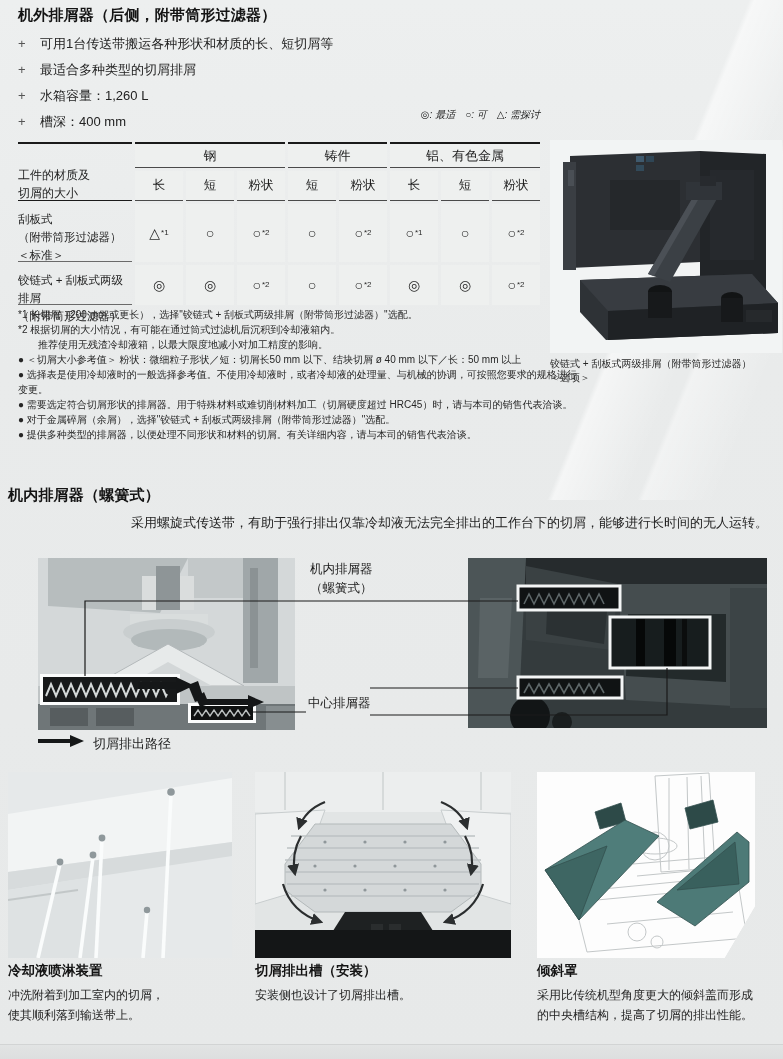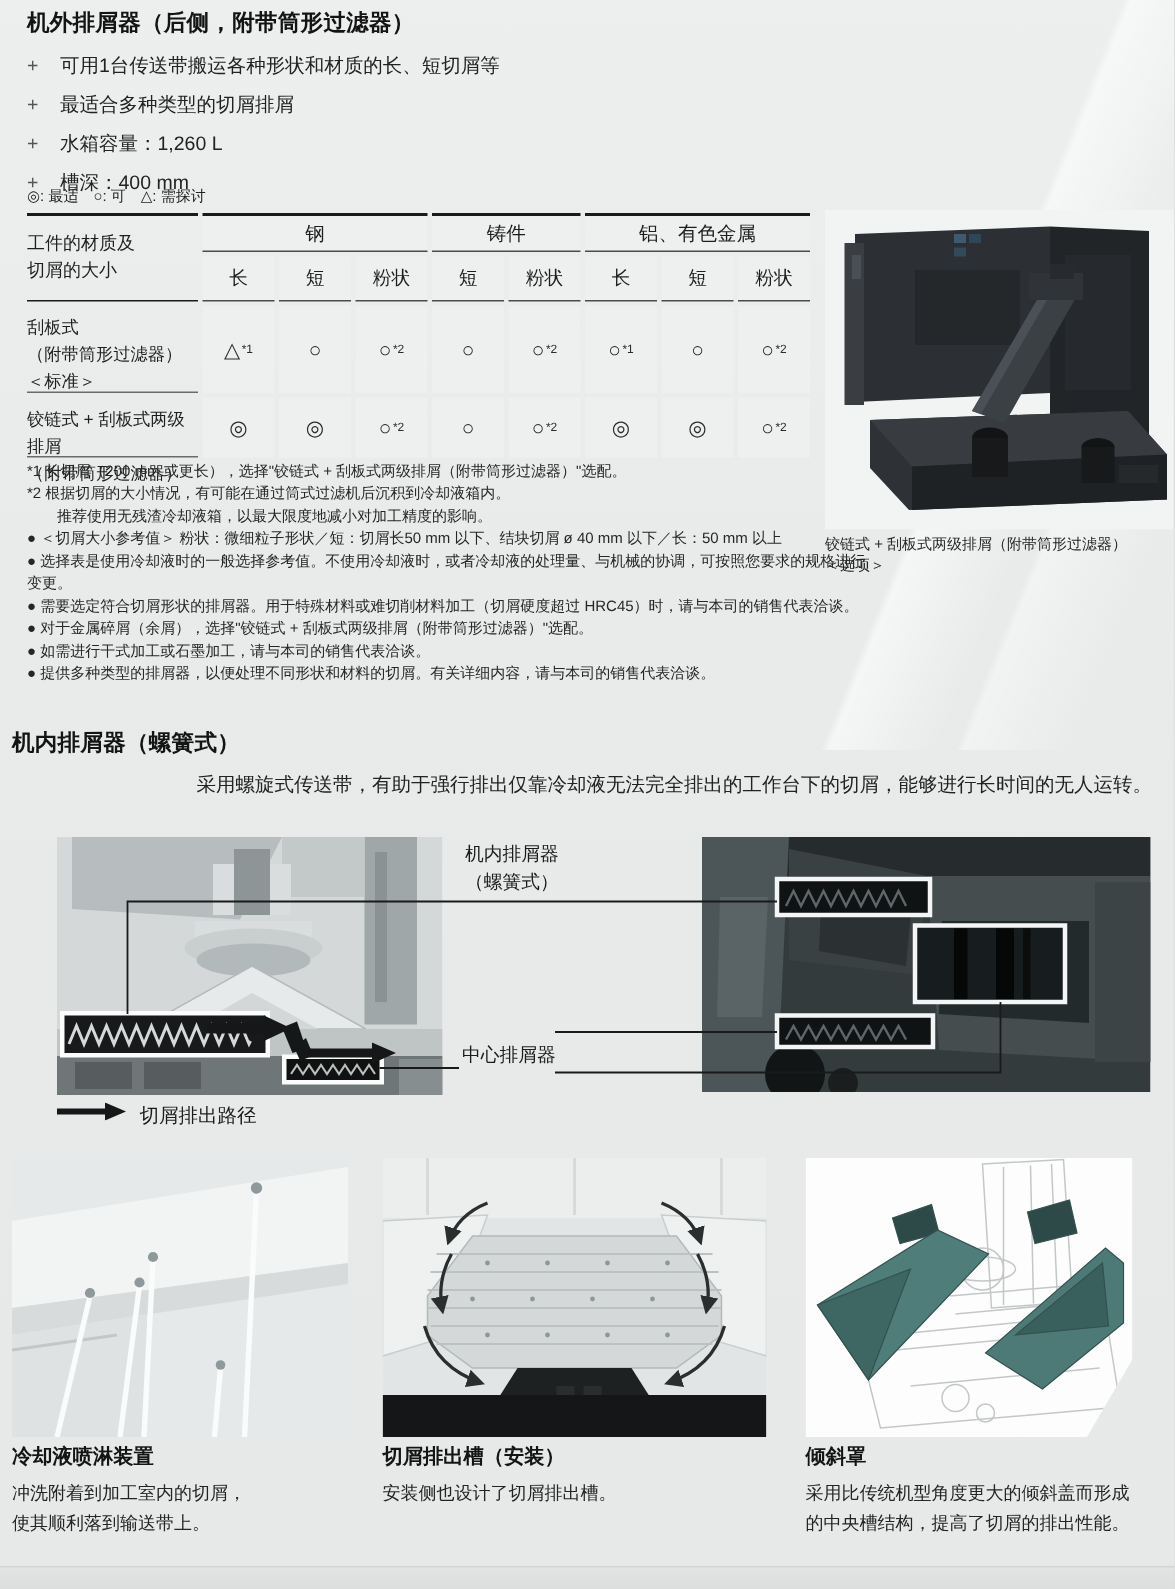--- a/index.html
+++ b/index.html
@@ -8,26 +8,26 @@
     font-family:"Liberation Sans","DejaVu Sans",sans-serif;color:#1b1b1b;}
   .streaks{position:absolute;top:0;right:0;width:360px;height:500px;pointer-events:none;
     background:
       linear-gradient(112deg,transparent 58%,rgba(255,255,255,.55) 59%,rgba(255,255,255,0) 72%),
       linear-gradient(112deg,transparent 74%,rgba(255,255,255,.4) 75%,rgba(255,255,255,0) 88%);}
   .sec-title{position:absolute;font-size:15px;font-weight:bold;color:#141414;letter-spacing:.2px;}
   .body-text{position:absolute;font-size:13px;color:#222;text-align:right;}
   #bullets{position:absolute;left:18px;top:31px;}
   .bullet{display:flex;align-items:flex-start;line-height:26px;font-size:13px;color:#222;}
   .bullet-plus{width:22px;color:#555;font-size:13px;}
-  #legend-line{position:absolute;left:18px;top:124px;width:522px;text-align:left;font-size:10px;color:#222;}
+  #legend-line{position:absolute;left:18px;top:108px;width:522px;text-align:right;font-size:10px;color:#222;font-style:italic;}
   
   #sel-table{position:absolute;left:18px;top:142px;display:grid;
     grid-template-columns:114px repeat(8,48px);grid-template-rows:26px 30px 58px 40px;gap:3px;}
   .tbl-corner{border-top:2px solid #1a1a1a;border-bottom:1px solid #1a1a1a;
-    font-size:12px;line-height:1.5;padding-top:9px;white-space:pre-line;color:#1e1e1e;}
+    font-size:12px;line-height:1.5;padding-top:22px;white-space:pre-line;color:#1e1e1e;}
   .tbl-group{background:#eef0ef;border-top:2px solid #1a1a1a;border-bottom:1px solid #4a4a4a;
     display:flex;align-items:center;justify-content:center;font-size:13px;color:#1e1e1e;}
   .tbl-sub{background:#eef0ef;border-bottom:1px solid #4a4a4a;
     display:flex;align-items:center;justify-content:center;font-size:12.5px;color:#1e1e1e;}
   .tbl-rowhead{font-size:11.5px;line-height:1.55;padding-top:7px;border-bottom:1px solid #6a6a6a;
     white-space:pre-line;color:#1e1e1e;}
   .tbl-cell{background:#eef0ef;display:flex;align-items:center;justify-content:center;
     font-size:14px;color:#2b2b2b;}
   .tbl-cell sup{font-size:8px;margin-left:1px;line-height:1;}
   #fn-block{position:absolute;left:18px;top:307px;width:566px;font-size:10px;color:#262626;}
@@ -167,21 +167,20 @@
     </div>
 
   <div id="fn-block">
       <div class="fn-line">*1 长切屑（200 mm 或更长），选择"铰链式 + 刮板式两级排屑（附带筒形过滤器）"选配。</div>
       <div class="fn-line">*2 根据切屑的大小情况，有可能在通过筒式过滤机后沉积到冷却液箱内。</div>
       <div class="fn-line">　　推荐使用无残渣冷却液箱，以最大限度地减小对加工精度的影响。</div>
       <div class="fn-line">● ＜切屑大小参考值＞ 粉状：微细粒子形状／短：切屑长50 mm 以下、结块切屑 ø 40 mm 以下／长：50 mm 以上</div>
       <div class="fn-line">● 选择表是使用冷却液时的一般选择参考值。不使用冷却液时，或者冷却液的处理量、与机械的协调，可按照您要求的规格进行变更。</div>
       <div class="fn-line">● 需要选定符合切屑形状的排屑器。用于特殊材料或难切削材料加工（切屑硬度超过 HRC45）时，请与本司的销售代表洽谈。</div>
       <div class="fn-line">● 对于金属碎屑（余屑），选择"铰链式 + 刮板式两级排屑（附带筒形过滤器）"选配。</div>
-      <div class="fn-line">● 如需进行干式加工或石墨加工，请与本司的销售代表洽谈。</div>
       <div class="fn-line">● 提供多种类型的排屑器，以便处理不同形状和材料的切屑。有关详细内容，请与本司的销售代表洽谈。</div>
     </div>
 
   <div id="ext-image">
     <svg width="232" height="213" viewBox="0 0 232 213">
       <rect x="0" y="0" width="232" height="213" fill="#f2f4f4"></rect>
       <polygon points="20,16 150,11 150,122 20,128" fill="#2c2f33"></polygon>
       <polygon points="150,11 216,14 216,150 150,144" fill="#222528"></polygon>
       <rect x="13" y="22" width="13" height="108" fill="#3a3e43"></rect>
       <rect x="18" y="30" width="6" height="16" fill="#4a4f55"></rect>

